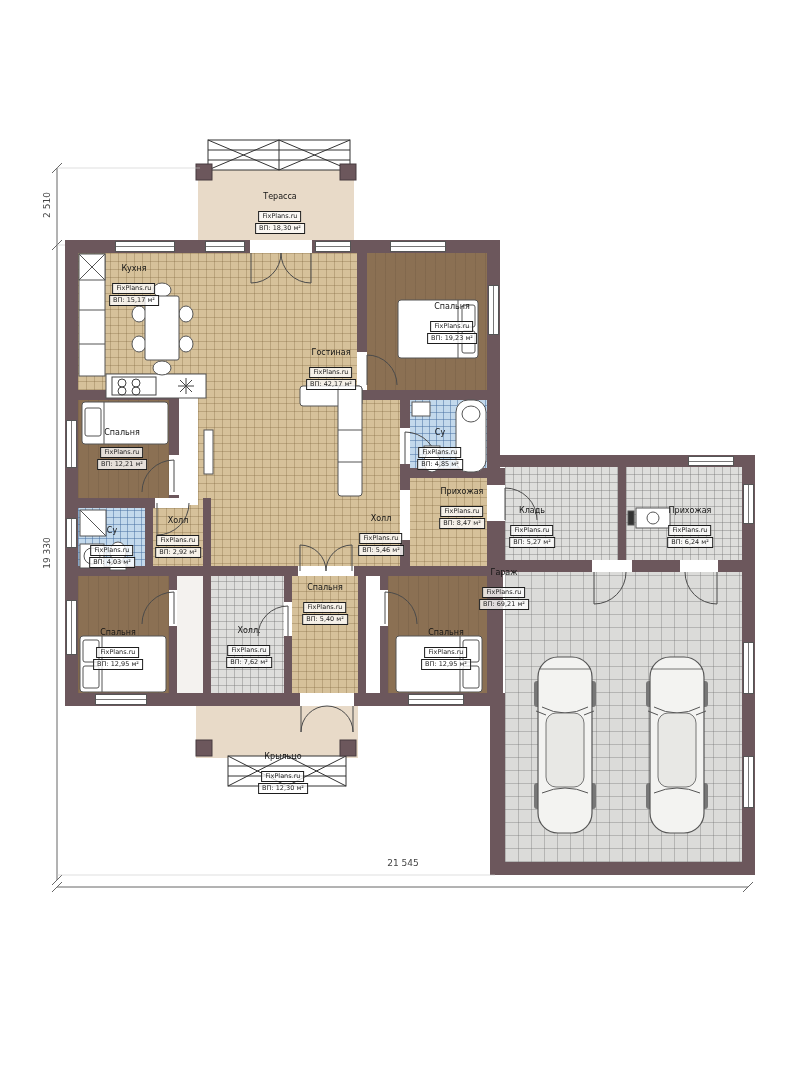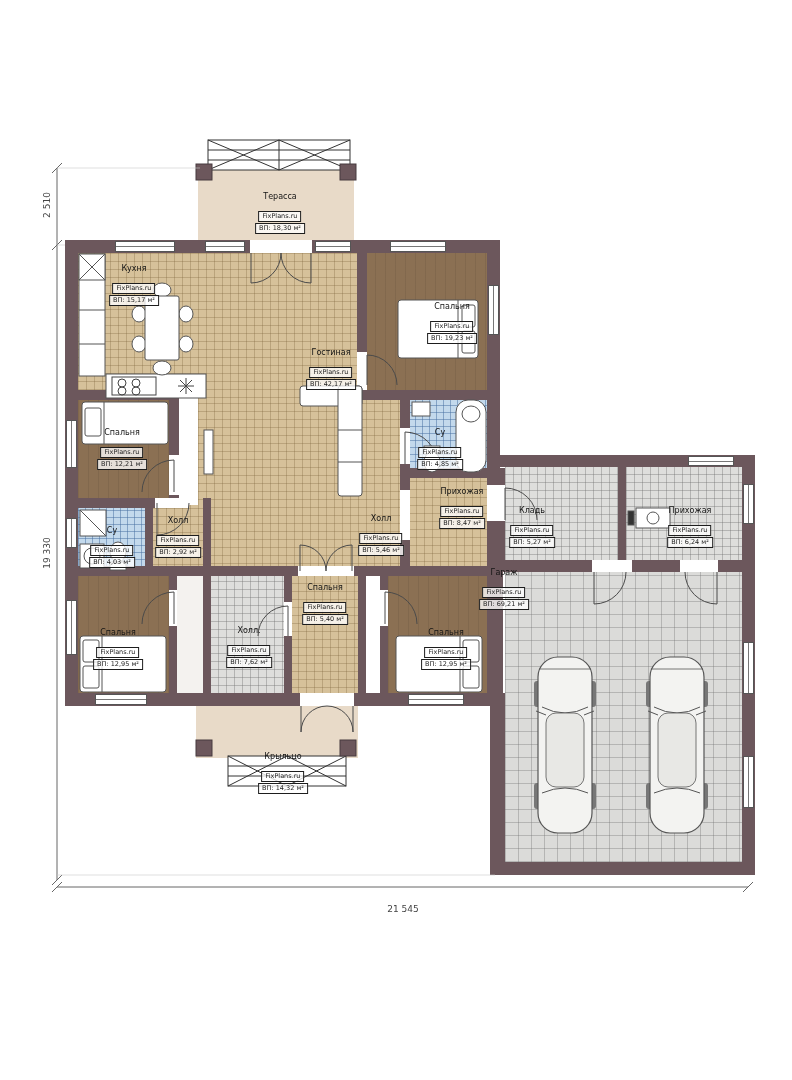--- a/index.html
+++ b/index.html
@@ -381,34 +381,34 @@
     <div class="rbox">ВП: 12,95 м²</div>
   </div>
   <div class="room-label" style="left:446px;top:628px">
     <div class="rname">Спальня</div>
     <div class="rbox">FixPlans.ru</div>
     <div class="rbox">ВП: 12,95 м²</div>
   </div>
   <div class="room-label" style="left:283px;top:752px">
     <div class="rname">Крыльцо</div>
     <div class="rbox">FixPlans.ru</div>
-    <div class="rbox">ВП: 14,32 м²</div>
+    <div class="rbox">ВП: 12,30 м²</div>
   </div>
   <div class="room-label" style="left:532px;top:506px">
     <div class="rname">Кладь</div>
     <div class="rbox">FixPlans.ru</div>
     <div class="rbox">ВП: 5,27 м²</div>
   </div>
   <div class="room-label" style="left:690px;top:506px">
     <div class="rname">Прихожая</div>
     <div class="rbox">FixPlans.ru</div>
     <div class="rbox">ВП: 6,24 м²</div>
   </div>
   <div class="room-label" style="left:504px;top:568px">
     <div class="rname">Гараж</div>
     <div class="rbox">FixPlans.ru</div>
     <div class="rbox">ВП: 69,21 м²</div>
   </div>
 
   <div class="dim dim-v" style="left:17px;top:200px">2 510</div>
   <div class="dim dim-v" style="left:17px;top:548px">19 330</div>
-  <div class="dim dim-h" style="left:343px;top:904px">21 545</div>
+  <div class="dim dim-h" style="left:343px;top:858px">21 545</div>
 </div>
 
 </body></html>

